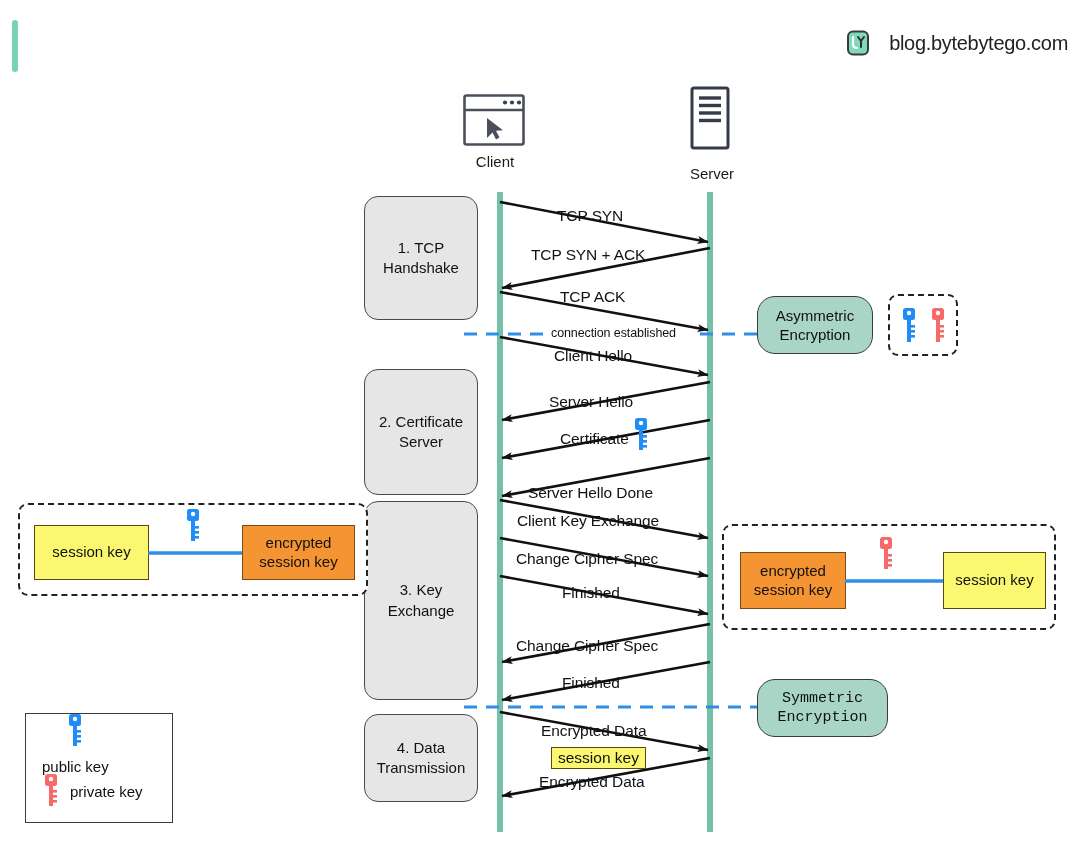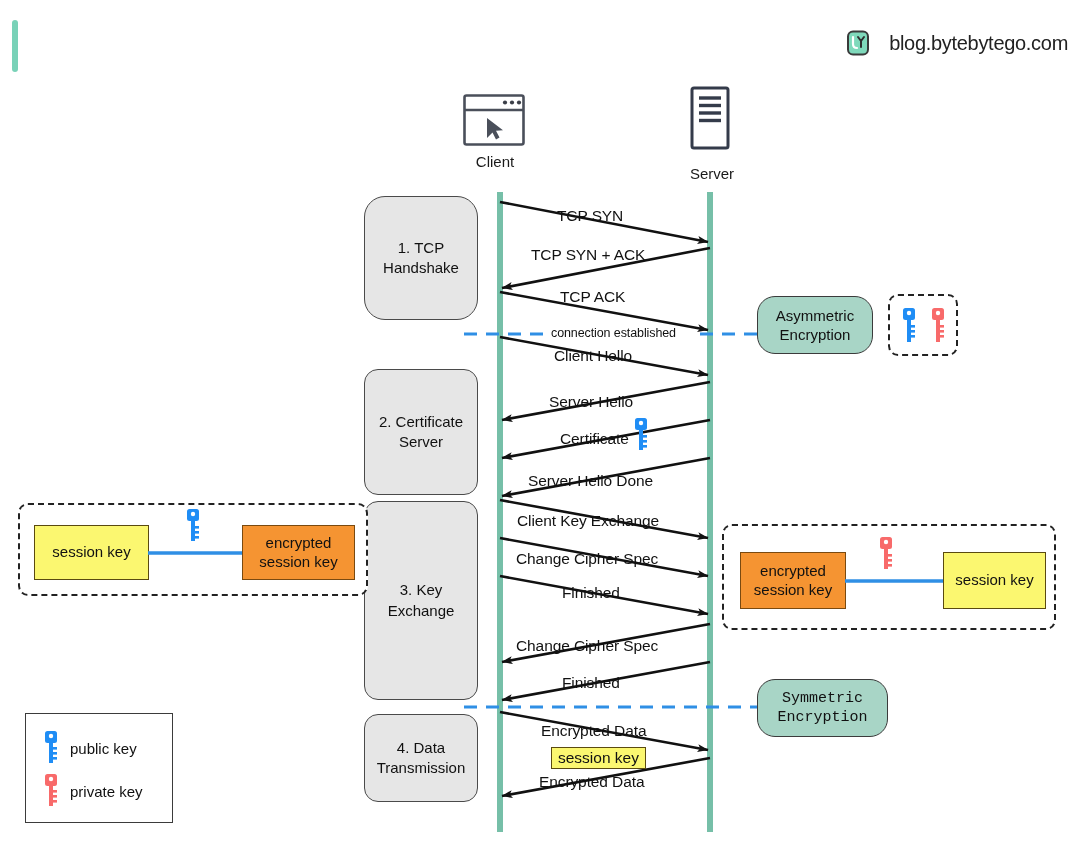--- a/index.html
+++ b/index.html
@@ -255,21 +255,21 @@
 
   <g stroke="#2f8fe5" stroke-width="3" stroke-dasharray="13 9" stroke-linecap="butt">
     <line x1="464" y1="334" x2="548" y2="334"></line>
     <line x1="700" y1="334" x2="860" y2="334"></line>
     <line x1="464" y1="707" x2="860" y2="707"></line>
   </g>
 </svg>
 
 <div class="msg-label" style="left:551px; top:326px; font-size:12.5px;">connection established</div>
 
-<div class="stage-box" style="left:364px; top:196px; width:114px; height:124px;border-radius:21px;">
+<div class="stage-box" style="left:364px; top:196px; width:114px; height:124px;">
   <div>
     <span>1. TCP</span><br>
     <span>Handshake</span>
   </div>
 </div>
 <div class="stage-box" style="left:364px; top:369px; width:114px; height:126px;">
   <div>
     <span>2. Certificate</span><br>
     <span>Server</span>
   </div>
@@ -297,21 +297,21 @@
 <div style="position:absolute; left:630px; top:418px;">
   <svg width="22" height="34" viewBox="0 0 22 34">
     <rect x="5" y="0" width="12" height="12" rx="2.5" fill="#1f8df5"></rect>
     <circle cx="11" cy="5" r="2.2" fill="#ffffff"></circle>
     <rect x="9" y="10" width="4" height="22" fill="#1f8df5"></rect>
     <rect x="13" y="17" width="4" height="2.6" fill="#1f8df5"></rect>
     <rect x="13" y="22" width="4" height="2.6" fill="#1f8df5"></rect>
     <rect x="13" y="27" width="4" height="2.6" fill="#1f8df5"></rect>
   </svg>
 </div>
-<div class="msg-label" style="left:528px; top:472px;text-align:center;">Server Hello Done</div>
+<div class="msg-label" style="left:528px; top:484px;text-align:center;">Server Hello Done</div>
 
 <div class="msg-label" style="left:517px; top:512px;">Client Key Exchange</div>
 <div class="msg-label" style="left:516px; top:550px;">Change Cipher Spec</div>
 <div class="msg-label" style="left:562px; top:584px;">Finished</div>
 <div class="msg-label" style="left:516px; top:637px;">Change Cipher Spec</div>
 <div class="msg-label" style="left:562px; top:674px;">Finished</div>
 
 <div class="msg-label" style="left:541px; top:722px;">Encrypted  Data</div>
 <div id="session-key-badge">session key</div>
 <div class="msg-label" style="left:539px; top:773px;">Encrypted Data</div>
@@ -403,21 +403,21 @@
     </svg>
   </div>
   <div class="kv-box kv-yellow" style="left:219px; top:26px; width:103px; height:57px;">
     <div>
       <span>session key</span>
     </div>
   </div>
 </div>
 
 <div id="legend">
-  <div class="legend-row" style="top:17px;">
+  <div class="legend-row" style="top:0;flex-direction:column;">
     <svg width="18" height="34" viewBox="0 0 18 34">
       <rect x="3" y="0" width="12" height="12" rx="2.5" fill="#1f8df5"></rect>
       <circle cx="9" cy="5" r="2.2" fill="#ffffff"></circle>
       <rect x="7" y="10" width="4" height="22" fill="#1f8df5"></rect>
       <rect x="11" y="16" width="4" height="2.6" fill="#1f8df5"></rect>
       <rect x="11" y="21" width="4" height="2.6" fill="#1f8df5"></rect>
       <rect x="11" y="26" width="4" height="2.6" fill="#1f8df5"></rect>
     </svg>
     <span class="legend-text">public key</span>
   </div>

